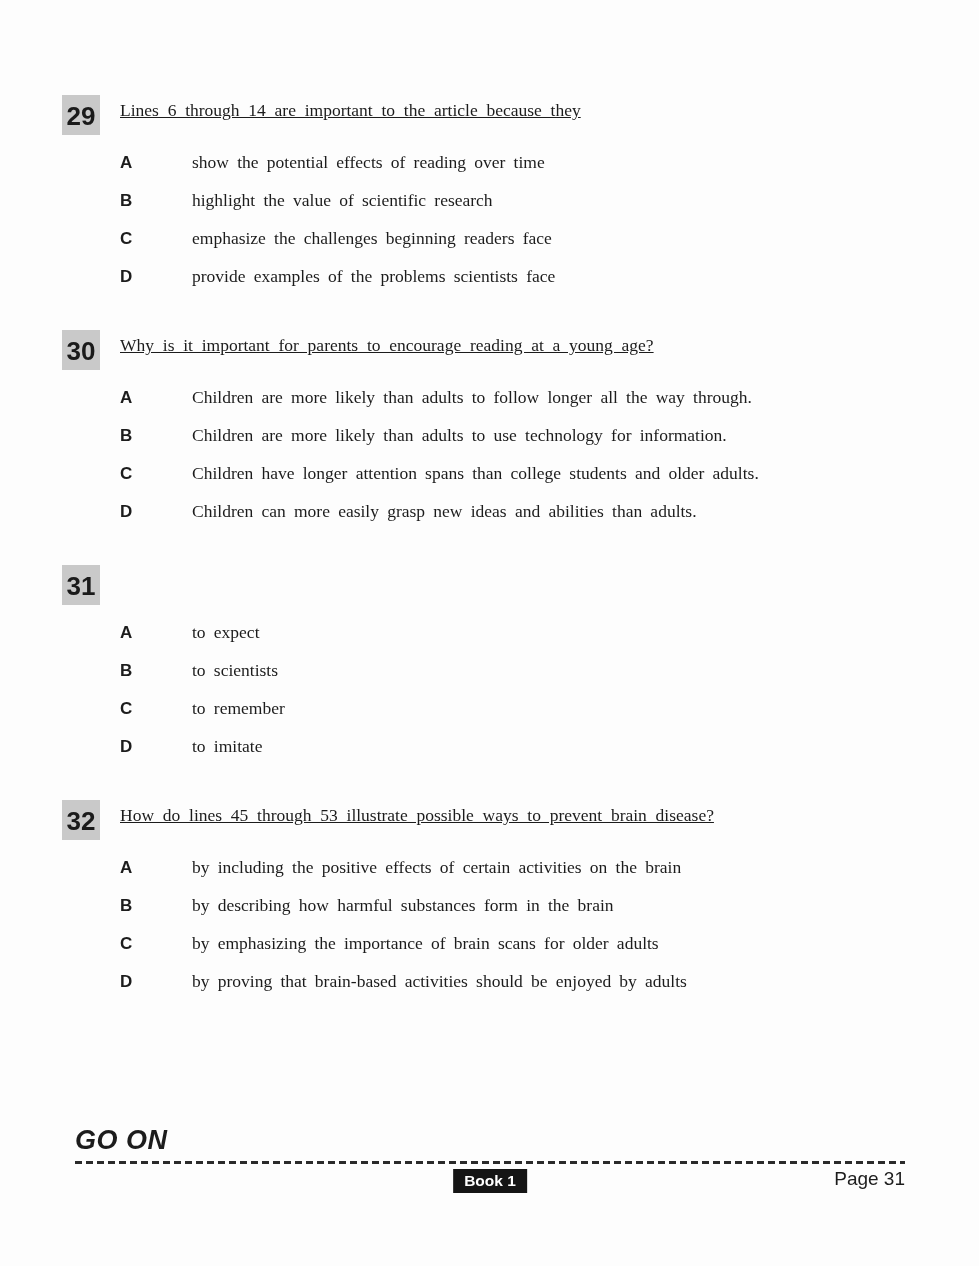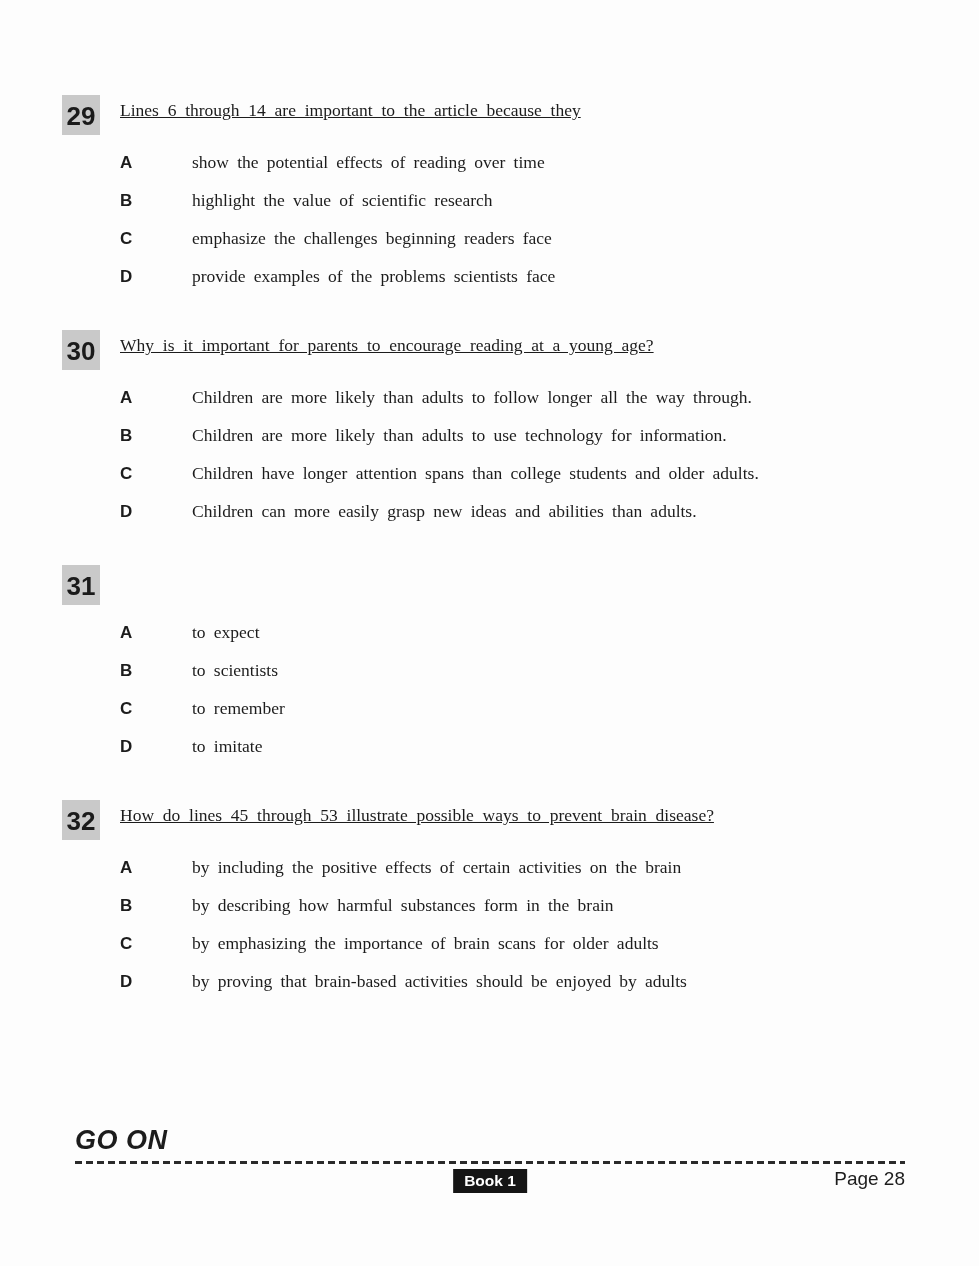--- a/index.html
+++ b/index.html
@@ -220,16 +220,16 @@
       </div>
     </div>
 
   </div>
 
   <div class="footer">
     <div class="go-on">GO ON</div>
     <div class="dashed-line"></div>
     <div class="footer-bottom">
       <span class="book-box">Book 1</span>
-      <span class="page-num">Page 28</span>
+      <span class="page-num">Page 31</span>
     </div>
   </div>
 </div>
 
 </body></html>

